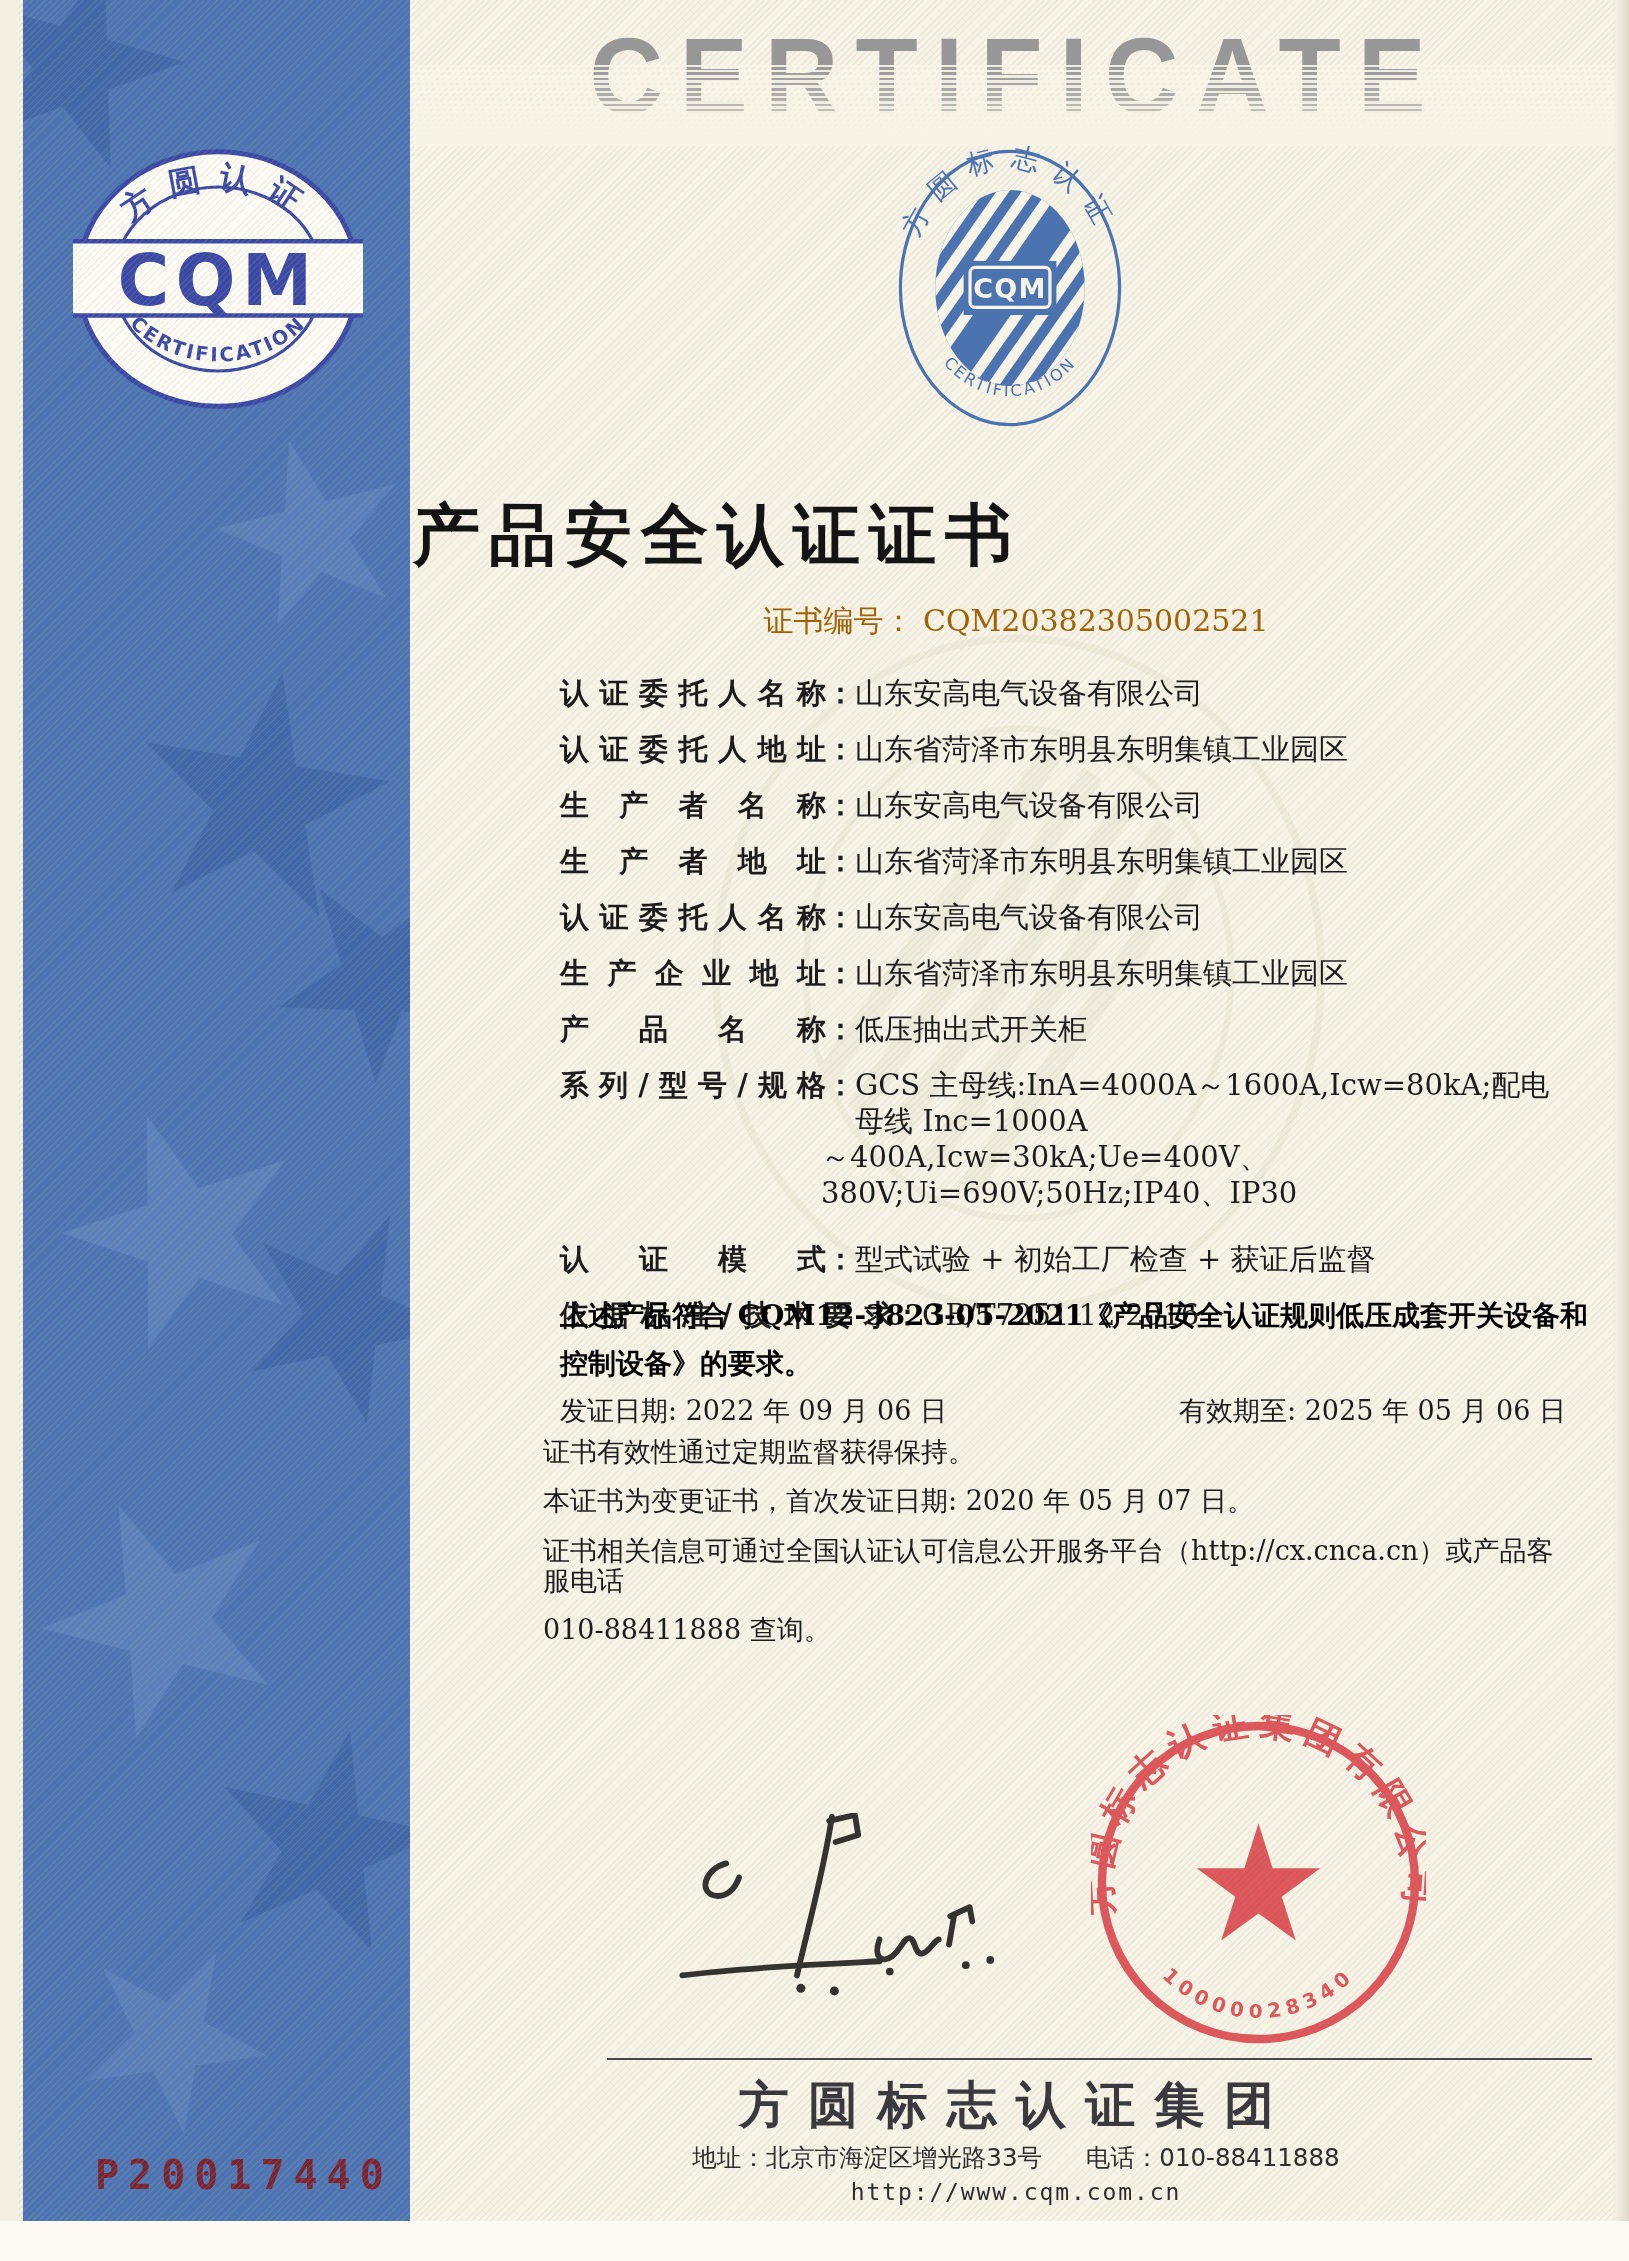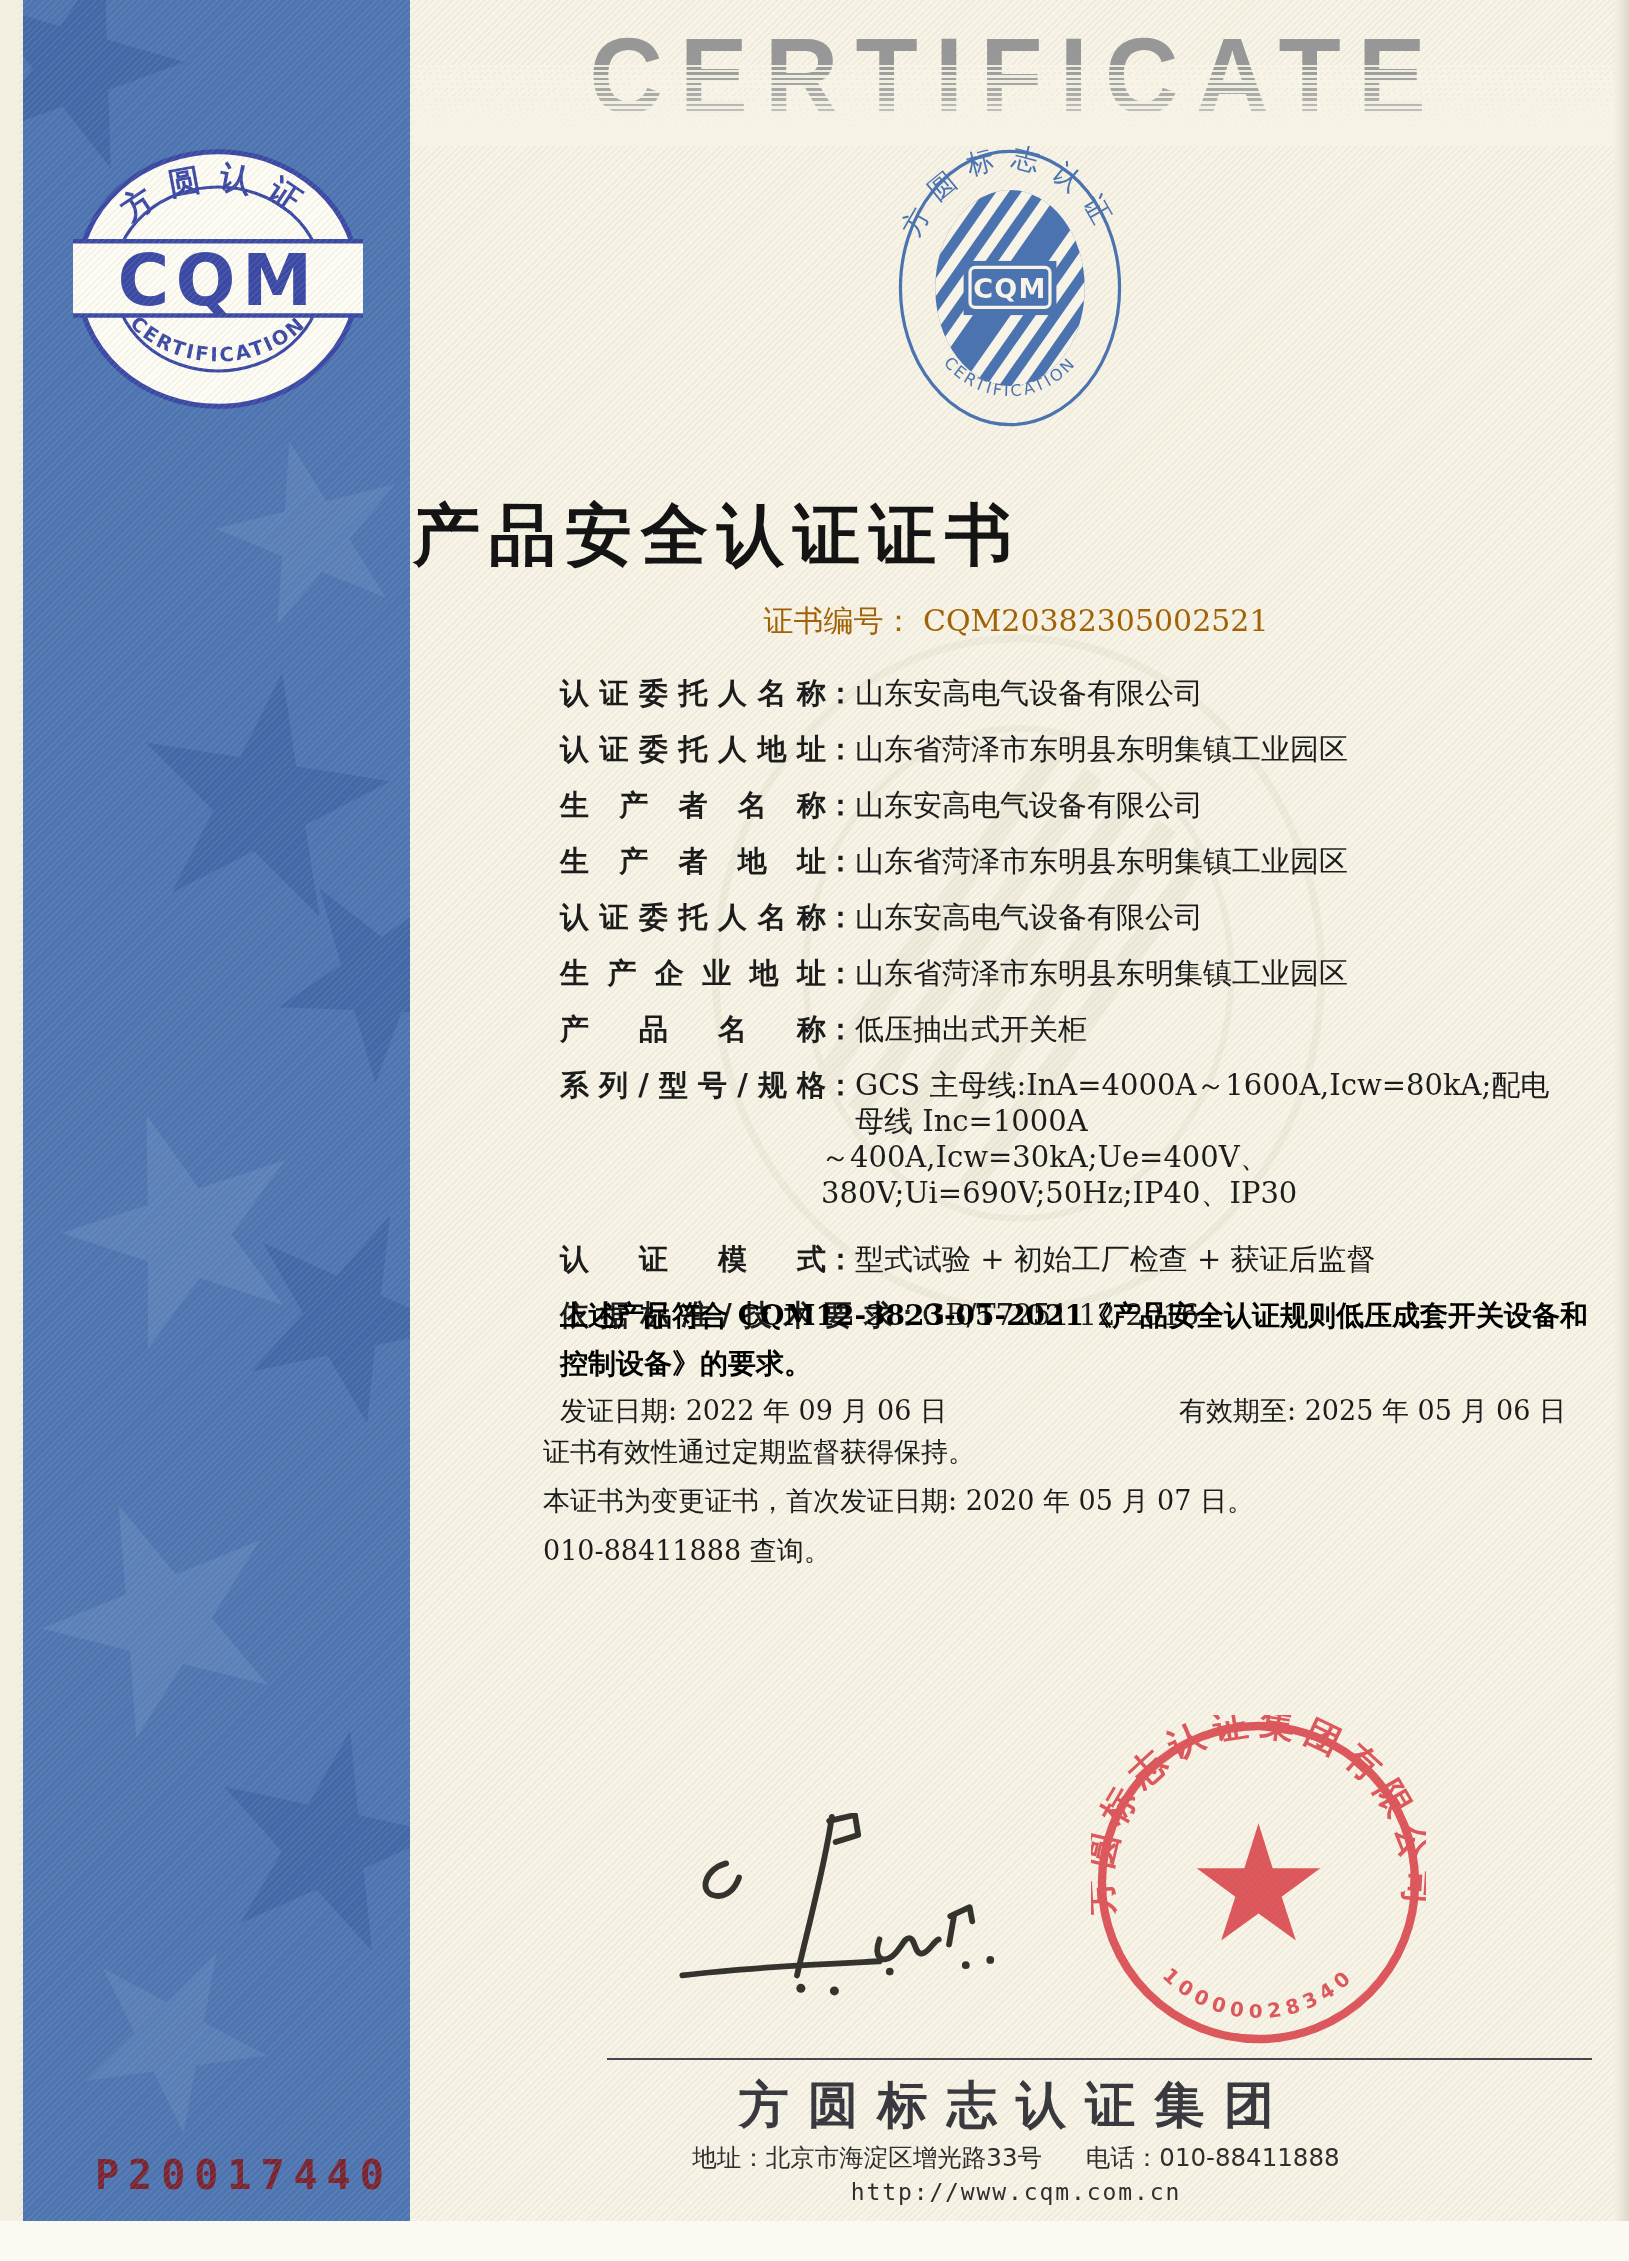--- a/index.html
+++ b/index.html
@@ -207,20 +207,21 @@
   <div class="compliance">上述产品符合 CQM12-3823-05-2021《产品安全认证规则低压成套开关设备和控制设备》的要求。</div>
 
   <div class="dates">
     <span>发证日期: 2022 年 09 月 06 日</span>
     <span>有效期至: 2025 年 05 月 06 日</span>
   </div>
 
   <div class="notes">
     <div>证书有效性通过定期监督获得保持。</div>
     <div>本证书为变更证书，首次发证日期: 2020 年 05 月 07 日。</div>
+    <div>证书相关信息可通过全国认证认可信息公开服务平台（http://cx.cnca.cn）或产品客服电话</div>
     <div>010-88411888 查询。</div>
   </div>
 
   <svg class="signature" viewBox="0 0 520 290">
     <g fill="none" stroke="#35332e" stroke-width="9" stroke-linecap="round" stroke-linejoin="round">
       <path d="M258,12 l40,-9 l5,31 l-35,11"></path>
       <path d="M262,6 C252,80 222,190 208,252"></path>
       <path d="M98,78 C66,86 54,122 80,128 C98,132 112,118 118,100"></path>
       <path d="M30,252 C140,238 300,232 336,230"></path>
       <path d="M336,196 C326,224 340,234 356,222 C370,210 374,194 382,194 C392,194 390,220 402,218 C414,216 420,198 428,196"></path>

